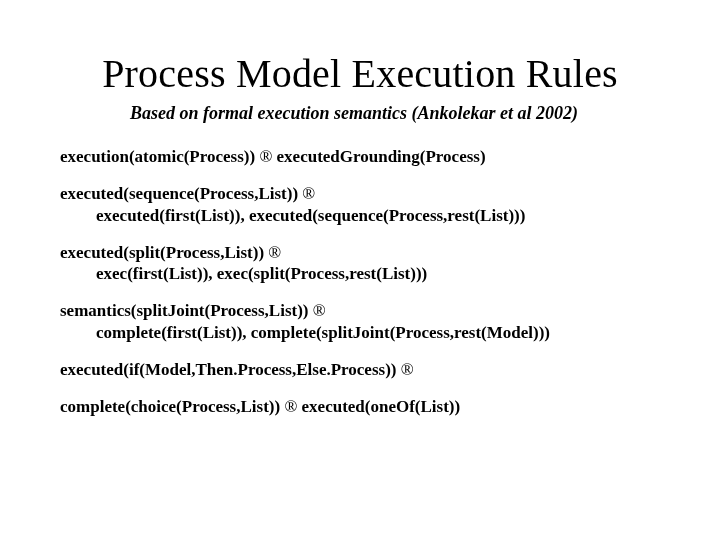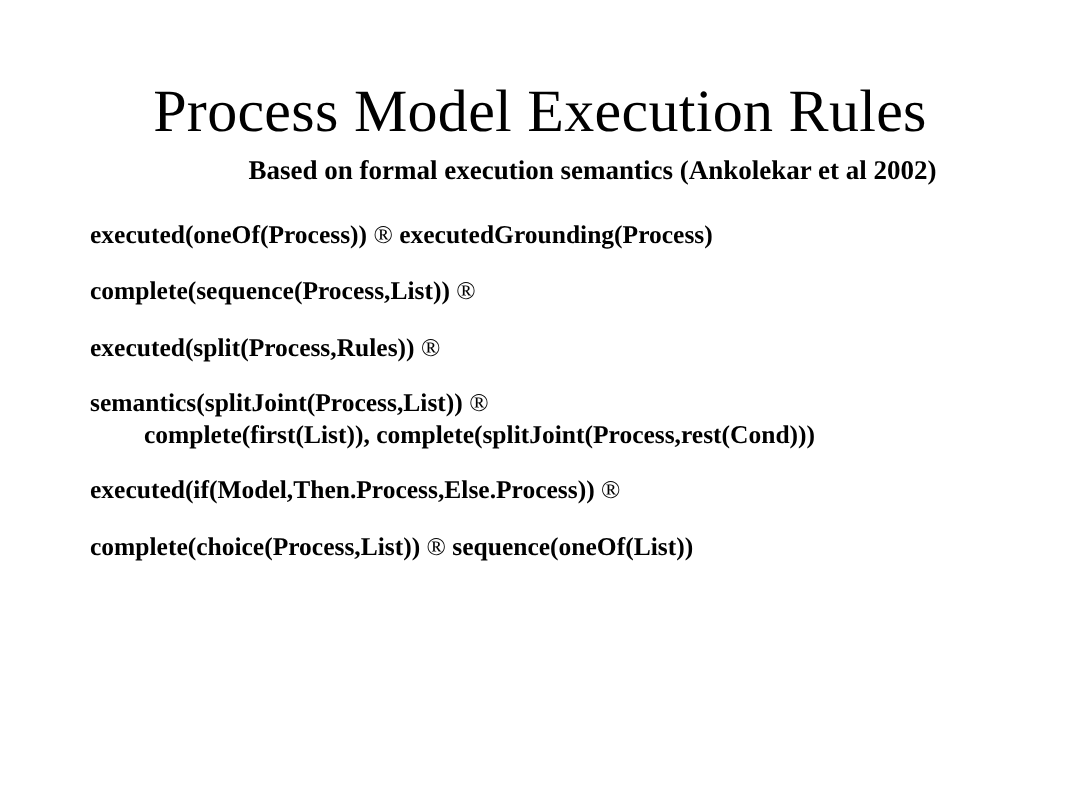--- a/index.html
+++ b/index.html
@@ -20,23 +20,24 @@
   .title {
     font-size: 40px;
     font-weight: normal;
     text-align: center;
     margin: 0 0 6px 0;
     letter-spacing: 0.2px;
   }
   .subtitle {
     font-size: 18px;
     font-weight: bold;
-    text-align: center;
+    text-align: left;
     margin: 0 0 22px 0;
     padding-left: 70px;
+    font-style: italic;
   }
   .rule {
     font-size: 17px;
     font-weight: bold;
     line-height: 1.25;
     margin-bottom: 16px;
   }
   .rule .indent {
     display: block;
     padding-left: 36px;
@@ -48,37 +49,39 @@
 </style>
 </head>
 <body>
 
 <div class="slide">
 
   <h1 class="title">Process Model Execution Rules</h1>
   <div class="subtitle">Based on formal execution semantics (Ankolekar et al 2002)</div>
 
   <div class="rule">
-    <span>executed(oneOf(Process)) </span><span class="arrow">®</span><span> executedGrounding(Process)</span>
+    <span>execution(atomic(Process)) </span><span class="arrow">®</span><span> executedGrounding(Process)</span>
   </div>
 
   <div class="rule">
-    <span>complete(sequence(Process,List)) </span><span class="arrow">®</span>
+    <span>executed(sequence(Process,List)) </span><span class="arrow">®</span>
+    <span class="indent">executed(first(List)), executed(sequence(Process,rest(List)))</span>
   </div>
 
   <div class="rule">
-    <span>executed(split(Process,Rules)) </span><span class="arrow">®</span>
+    <span>executed(split(Process,List)) </span><span class="arrow">®</span>
+    <span class="indent">exec(first(List)), exec(split(Process,rest(List)))</span>
   </div>
 
   <div class="rule">
     <span>semantics(splitJoint(Process,List)) </span><span class="arrow">®</span>
-    <span class="indent">complete(first(List)), complete(splitJoint(Process,rest(Cond)))</span>
+    <span class="indent">complete(first(List)), complete(splitJoint(Process,rest(Model)))</span>
   </div>
 
   <div class="rule">
     <span>executed(if(Model,Then.Process,Else.Process)) </span><span class="arrow">®</span>
   </div>
 
   <div class="rule">
-    <span>complete(choice(Process,List)) </span><span class="arrow">®</span><span> sequence(oneOf(List))</span>
+    <span>complete(choice(Process,List)) </span><span class="arrow">®</span><span> executed(oneOf(List))</span>
   </div>
 
 </div>
 
 </body></html>

